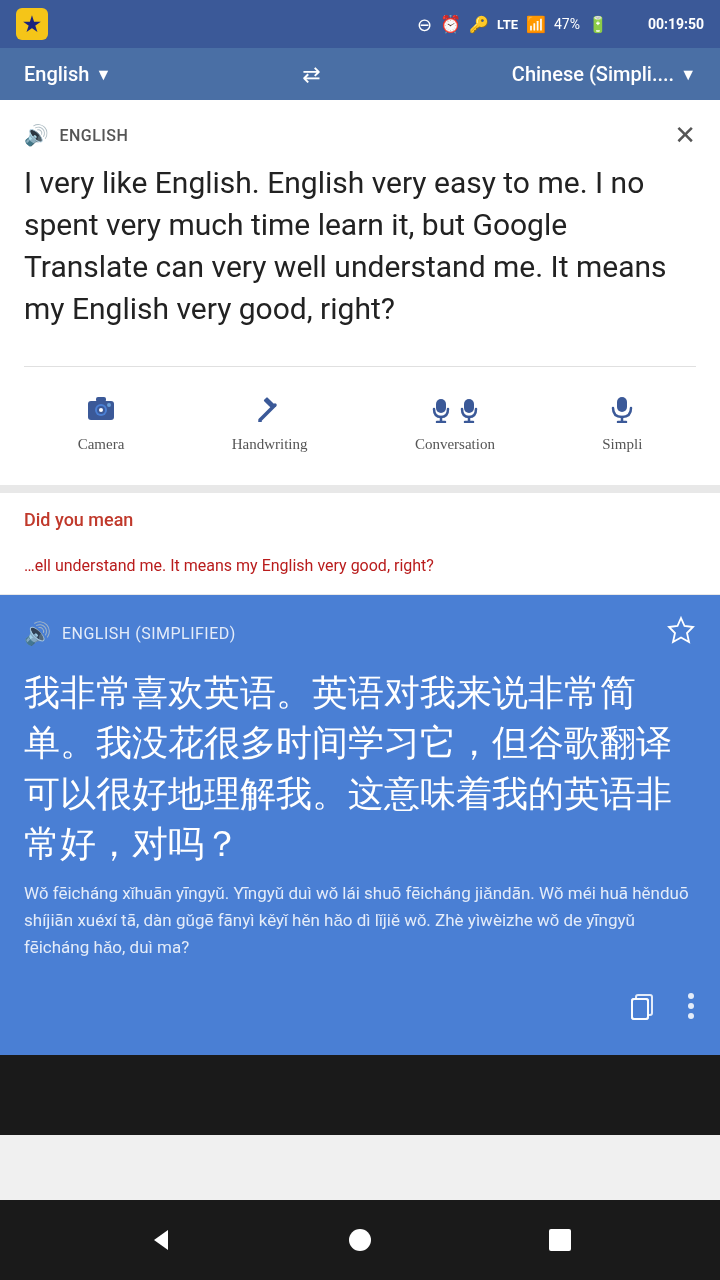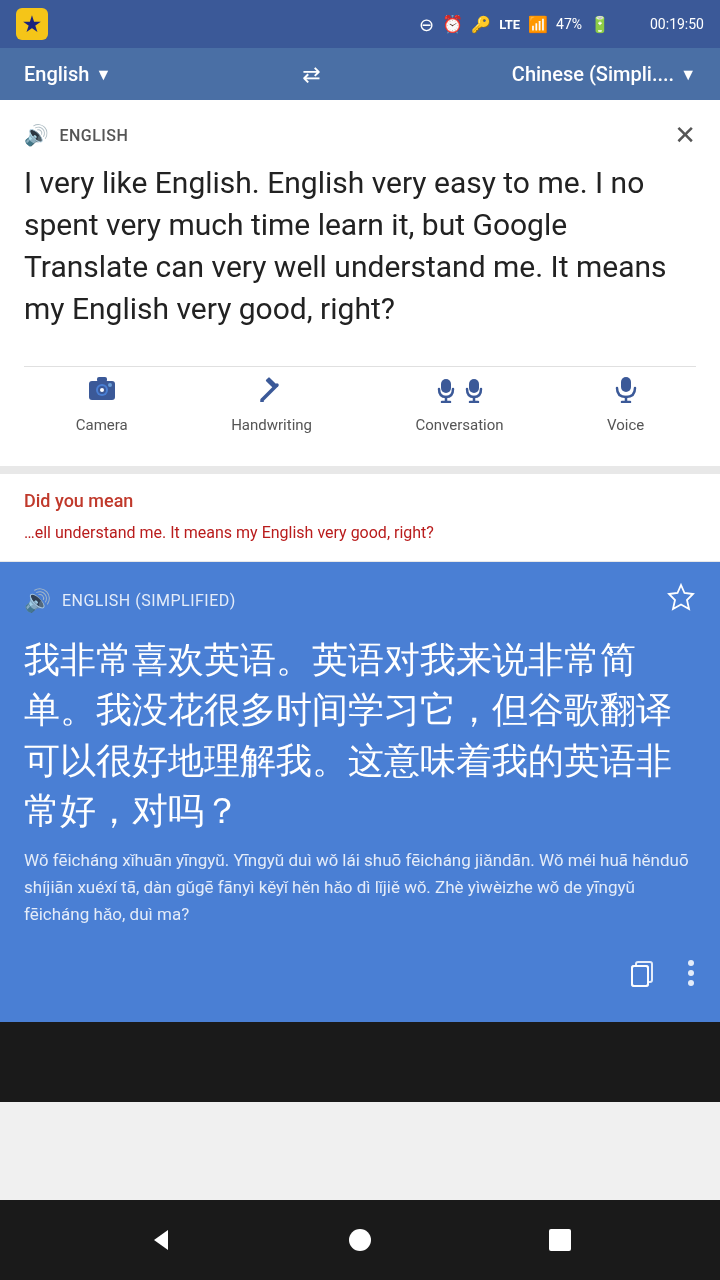--- a/index.html
+++ b/index.html
@@ -109,22 +109,23 @@
       line-height: 1.4;
       color: #222;
       margin-bottom: 36px;
     }
 
     
     .action-buttons {
       display: flex;
       justify-content: space-around;
       align-items: center;
-      padding: 0 0 8px 0;
+      padding: 20px 0 8px 0;
       border-top: 1px solid #e0e0e0;
+      font-family: Liberation Serif, serif;
     }
     .action-btn {
       display: flex;
       flex-direction: column;
       align-items: center;
       gap: 6px;
       cursor: pointer;
       padding: 8px 16px;
     }
     .action-btn-icon {
@@ -145,21 +146,21 @@
     
     .did-you-mean {
       background: white;
       padding: 16px 24px;
       border-bottom: 1px solid #e8e8e8;
     }
     .did-you-mean-title {
       color: #c0392b;
       font-size: 18px;
       font-weight: 500;
-      margin-bottom: 10px;
+      margin-bottom: 24px;
     }
     .did-you-mean-text {
       font-size: 16px;
       color: #b91c1c;
       line-height: 1.5;
     }
 
     
     .translation-result {
       background: #4a7fd4;
@@ -241,21 +242,21 @@
     <div class="status-bar-app-icon">★</div>
   </div>
   <div class="status-bar-right">
     <span style="font-size:18px;">⊖</span>
     <span style="font-size:17px;">⏰</span>
     <span style="font-size:16px;">🔑</span>
     <span style="font-size:13px;font-weight:bold;">LTE</span>
     <span style="font-size:16px;">📶</span>
     <span>47%</span>
     <span style="font-size:16px;">🔋</span>
-    <span style="font-weight:400;padding-left:32px;">00:19:50</span>
+    <span style="font-weight:700;padding-left:32px;">00:19:50</span>
   </div>
 </div>
 
 <div class="language-bar">
   <div class="lang-selector">
     <span>English</span>
     <span class="arrow-down">▼</span>
   </div>
   <div class="lang-swap">⇄</div>
   <div class="lang-selector">
@@ -319,21 +320,21 @@
     </div>
     <div class="action-btn">
       <span class="action-btn-icon">
         <svg width="24" height="28" viewBox="0 0 24 28" fill="none" xmlns="http://www.w3.org/2000/svg">
           <rect x="7" y="2" width="10" height="15" rx="5" fill="#3b5998"></rect>
           <path d="M3 13 Q3 22 12 22 Q21 22 21 13" stroke="#3b5998" stroke-width="2.5" fill="none" stroke-linecap="round"></path>
           <line x1="12" y1="22" x2="12" y2="27" stroke="#3b5998" stroke-width="2.5" stroke-linecap="round"></line>
           <line x1="8" y1="27" x2="16" y2="27" stroke="#3b5998" stroke-width="2.5" stroke-linecap="round"></line>
         </svg>
       </span>
-      <span class="action-btn-label">Voice</span>
+      <span class="action-btn-label">Simpli</span>
     </div>
   </div>
 </div>
 
 <div class="section-divider"></div>
 
 <div class="did-you-mean">
   <div class="did-you-mean-title">Did you mean</div>
   <div class="did-you-mean-text">…ell understand me. It means my English very good, right?</div>
 </div>

